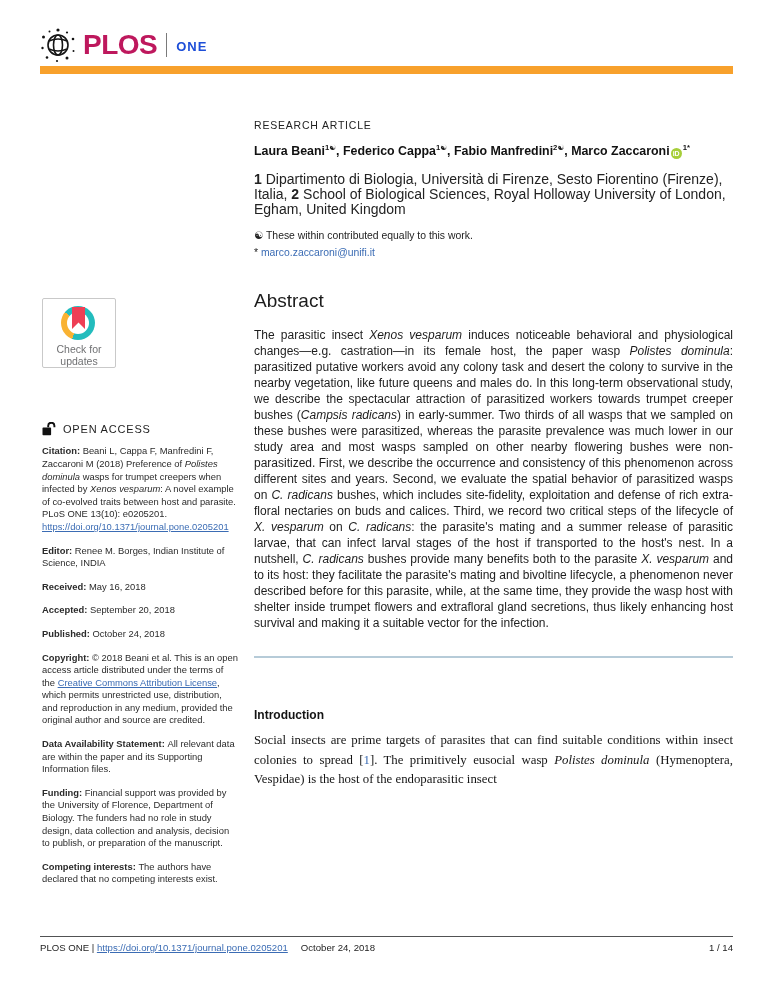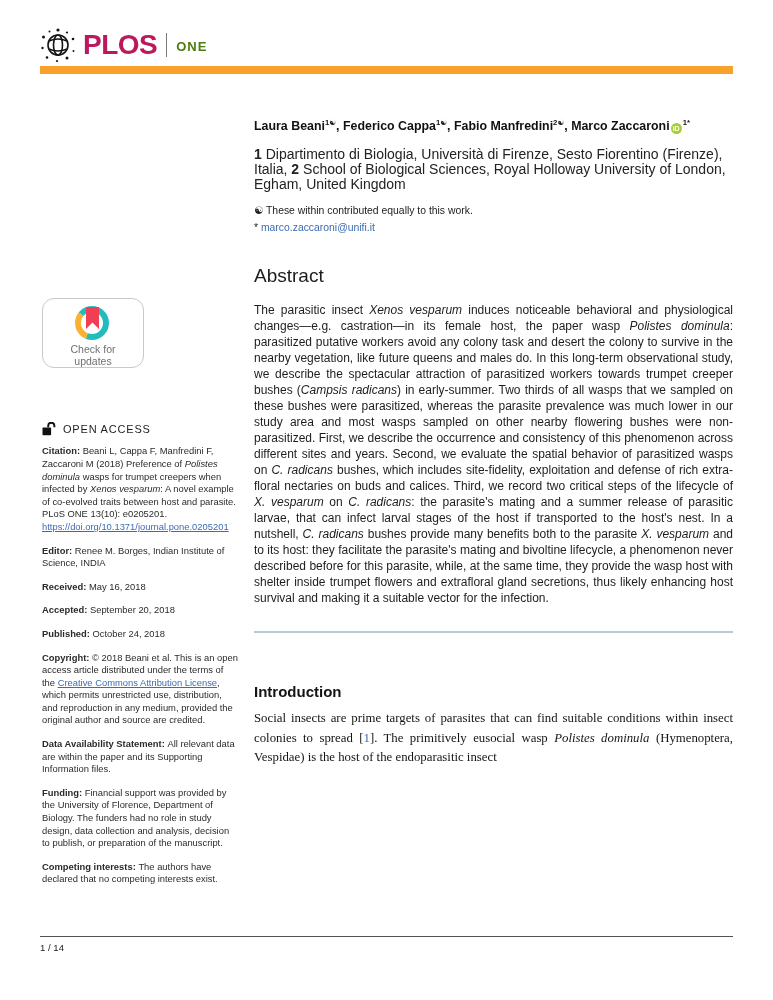--- a/index.html
+++ b/index.html
@@ -6,28 +6,28 @@
   .page{position:relative;width:773px;height:1000px;background:#fff;overflow:hidden;
         font-family:"Liberation Sans","DejaVu Sans",sans-serif;color:#1a1a1a;}
   .it{font-style:italic;}
   .bd{font-weight:bold;}
   .lnk{color:#3B6CB4;cursor:pointer;}
   sup{font-size:0.62em;line-height:0;}
   
   .masthead{position:absolute;left:40px;top:26px;display:flex;align-items:center;gap:7px;}
   .logo-word{font-size:28px;font-weight:bold;letter-spacing:-0.5px;color:#be185d;}
   .logo-sep{width:1px;height:24px;background:#7a7a7a;margin:0 2px;}
-  .logo-one{font-size:13px;font-weight:bold;letter-spacing:1px;color:#4d7c0f;margin-top:3px;}
+  .logo-one{font-size:13px;font-weight:bold;letter-spacing:1px;color:#1d4ed8;margin-top:3px;}
   .rule-orange{position:absolute;left:40px;width:693px;top:66px;height:8px;}
   
   .content{position:absolute;left:42px;top:74px;width:691px;display:flex;gap:16px;align-items:flex-start;}
   .sidebar{width:196px;padding-top:224px;font-size:9.4px;line-height:12.6px;color:#2b2b2b;}
   .main{width:479px;padding-top:45px;}
   
-  .crossmark{width:102px;height:70px;border:1px solid #c9c9c9;border-radius:12px;background:#fff;
+  .crossmark{width:74px;height:70px;border:1px solid #c9c9c9;border-radius:2px;background:#fff;
              display:flex;flex-direction:column;align-items:center;padding-top:7px;box-sizing:border-box;margin-bottom:54px;}
   .cm-ring-wrap{position:relative;width:36px;height:34px;}
   .cm-ring{position:absolute;left:0;top:0;width:34px;height:34px;border-radius:50%;
            background:conic-gradient(from 200deg,#f9b232 0deg 110deg,#23bcbd 110deg 360deg);}
   .cm-ring-inner{position:absolute;left:6px;top:6px;width:22px;height:22px;border-radius:50%;background:#fff;}
   .cm-bookmark{position:absolute;left:11px;top:1px;width:13px;height:22px;background:#ee3f55;
                clip-path:polygon(0 0,100% 0,100% 100%,50% 70%,0 100%);}
   .cm-label{font-size:10.5px;line-height:11.5px;color:#6f7072;margin-top:4px;text-align:center;}
   
   .open-access{display:flex;align-items:center;gap:6px;margin-bottom:9px;}
@@ -42,21 +42,21 @@
   .orcid{display:inline-block;width:11px;height:11px;border-radius:50%;background:#a6ce39;color:#fff;
          font-size:7px;font-weight:bold;text-align:center;line-height:11px;vertical-align:-1px;margin:0 1px;font-style:normal;}
   .affiliations{font-size:14px;line-height:15px;margin-bottom:12px;color:#222;}
   .equal-note{font-size:10.4px;line-height:14px;margin-bottom:3px;color:#222;}
   .email-line{font-size:10.4px;line-height:14px;margin-bottom:30px;color:#222;}
   
   .abs-heading{font-size:19px;font-weight:400;color:#1c1c1c;margin:16px 0 15px 0;}
   .abs-body{font-size:12px;line-height:16px;text-align:justify;color:#1d1d1d;margin-bottom:25px;}
   .divider{height:2px;background:#b6cbd8;margin-bottom:50px;}
   
-  .intro-heading{font-size:15px;font-weight:bold;color:#141414;margin:0 0 9px 0;}
+  .intro-heading{font-size:12px;font-weight:bold;color:#141414;margin:0 0 9px 0;}
   .intro-body{font-family:"Liberation Serif","DejaVu Serif",serif;font-size:12.8px;line-height:19.6px;
               text-align:justify;color:#141414;}
   
   .footer-rule{position:absolute;left:40px;width:693px;top:936px;height:0;border-top:1.5px solid #515253;}
   .footer{position:absolute;left:40px;width:693px;top:942px;display:flex;justify-content:space-between;
           font-size:9.6px;color:#1d1d1d;}
   .footer .lnk{text-decoration:underline;}
   .footer-date{margin-left:13px;}
   .footer-left span{white-space:pre;}
 </style>
@@ -121,32 +121,36 @@
       <p class="side-sec"><span class="bd">Received: </span><span>May 16, 2018</span></p>
       <p class="side-sec"><span class="bd">Accepted: </span><span>September 20, 2018</span></p>
       <p class="side-sec"><span class="bd">Published: </span><span>October 24, 2018</span></p>
       <p class="side-sec"><span class="bd">Copyright: </span><span>© 2018 Beani et al. This is an open access article distributed under the terms of the </span><span class="lnk">Creative Commons Attribution License</span><span>, which permits unrestricted use, distribution, and reproduction in any medium, provided the original author and source are credited.</span></p>
       <p class="side-sec"><span class="bd">Data Availability Statement: </span><span>All relevant data are within the paper and its Supporting Information files.</span></p>
       <p class="side-sec"><span class="bd">Funding: </span><span>Financial support was provided by the University of Florence, Department of Biology. The funders had no role in study design, data collection and analysis, decision to publish, or preparation of the manuscript.</span></p>
       <p class="side-sec"><span class="bd">Competing interests: </span><span>The authors have declared that no competing interests exist.</span></p>
     </div>
 
     <div class="main">
+      <div class="kicker">RESEARCH ARTICLE</div>
       <div class="authors"><span>Laura Beani</span><sup>1☯</sup><span>, Federico Cappa</span><sup>1☯</sup><span>, Fabio Manfredini</span><sup>2☯</sup><span>, Marco Zaccaroni</span><span class="orcid">iD</span><sup>1</sup><sup>*</sup></div>
       <div class="affiliations"><span class="bd">1 </span><span>Dipartimento di Biologia, Università di Firenze, Sesto Fiorentino (Firenze), Italia, </span><span class="bd">2 </span><span>School of Biological Sciences, Royal Holloway University of London, Egham, United Kingdom</span></div>
       <div class="equal-note"><span>☯ These within contributed equally to this work.</span></div>
       <div class="email-line"><span>* </span><span class="lnk">marco.zaccaroni@unifi.it</span></div>
 
       <h2 class="abs-heading">Abstract</h2>
       <p class="abs-body" style="margin-top:0;"><span>The parasitic insect </span><span class="it">Xenos vesparum</span><span> induces noticeable behavioral and physiological changes—e.g. castration—in its female host, the paper wasp </span><span class="it">Polistes dominula</span><span>: parasitized putative workers avoid any colony task and desert the colony to survive in the nearby vegetation, like future queens and males do. In this long-term observational study, we describe the spectacular attraction of parasitized workers towards trumpet creeper bushes (</span><span class="it">Campsis radicans</span><span>) in early-summer. Two thirds of all wasps that we sampled on these bushes were parasitized, whereas the parasite prevalence was much lower in our study area and most wasps sampled on other nearby flowering bushes were non-parasitized. First, we describe the occurrence and consistency of this phenomenon across different sites and years. Second, we evaluate the spatial behavior of parasitized wasps on </span><span class="it">C. radicans</span><span> bushes, which includes site-fidelity, exploitation and defense of rich extra-floral nectaries on buds and calices. Third, we record two critical steps of the lifecycle of </span><span class="it">X. vesparum</span><span> on </span><span class="it">C. radicans</span><span>: the parasite's mating and a summer release of parasitic larvae, that can infect larval stages of the host if transported to the host's nest. In a nutshell, </span><span class="it">C. radicans</span><span> bushes provide many benefits both to the parasite </span><span class="it">X. vesparum</span><span> and to its host: they facilitate the parasite's mating and bivoltine lifecycle, a phenomenon never described before for this parasite, while, at the same time, they provide the wasp host with shelter inside trumpet flowers and extrafloral gland secretions, thus likely enhancing host survival and making it a suitable vector for the infection.</span></p>
 
       <div class="divider"></div>
 
       <h3 class="intro-heading">Introduction</h3>
       <p class="intro-body" style="margin:0;"><span>Social insects are prime targets of parasites that can find suitable conditions within insect colonies to spread [</span><span class="lnk">1</span><span>]. The primitively eusocial wasp </span><span class="it">Polistes dominula</span><span> (Hymenoptera, Vespidae) is the host of the endoparasitic insect </span></p>
     </div>
   </div>
 
   <div class="footer-rule"></div>
   <div class="footer">
+    <div class="footer-left">
+      <span>PLOS ONE | </span><span class="lnk">https://doi.org/10.1371/journal.pone.0205201</span><span class="footer-date">October 24, 2018</span>
+    </div>
     <div>1 / 14</div>
   </div>
 </div>
 
 </body></html>

